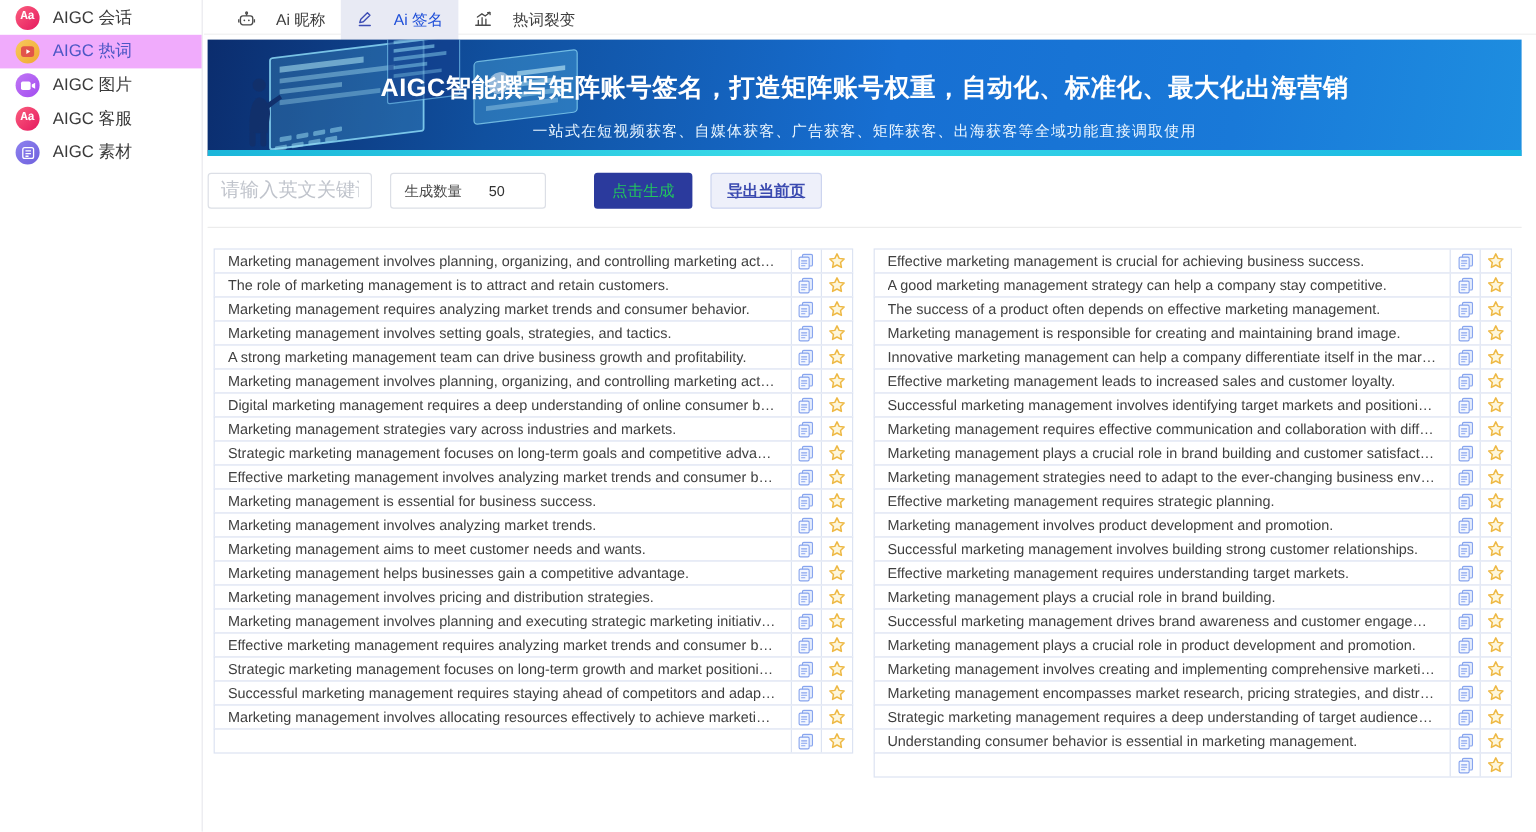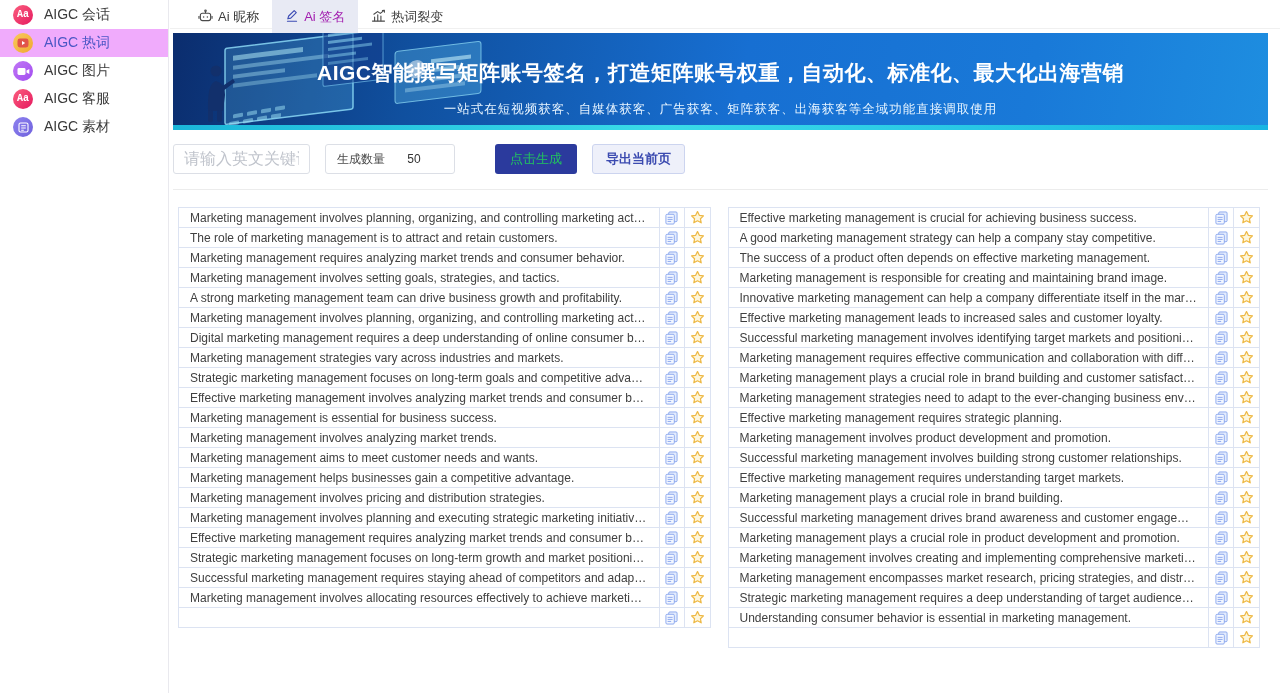--- a/index.html
+++ b/index.html
@@ -18,23 +18,23 @@
   .ic-pink i { font-style: normal; color: #fff; font-size: 10px; font-weight: 700; line-height: 1; }
   .ic-amber { background: linear-gradient(135deg, #f8c95c, #f0a832); }
   .ic-purple{ background: linear-gradient(135deg, #c177f5, #a24cf0); }
   .ic-indigo{ background: linear-gradient(135deg, #8e82ef, #6f61dd); }
 
   
   .main { margin-left: 170px; }
 
   .tabbar { height: 29px; display: flex; align-items: stretch; padding-left: 15px;
             border-bottom: 1px solid #f0f0f0; background: #fff; }
-  .tab { display: flex; align-items: center; gap: 5px; padding: 17px 13px;
+  .tab { display: flex; align-items: center; gap: 17px; padding: 17px 13px;
          font-size: 13px; color: #3d3d3d; cursor: pointer; white-space: nowrap; }
-  .tab.selected { background: #e8eaf4; color: #a21caf; }
+  .tab.selected { background: #e8eaf4; color: #1d4ed8; }
 
   
   .banner { position: relative; margin: 4px 12px 0 3px; height: 97px; overflow: hidden;
             background: linear-gradient(100deg, #0b2d6e 0%, #10509f 22%, #176fd2 52%, #1979d8 78%, #1e8ee0 100%); }
   .banner::after { content: ""; position: absolute; left: 0; right: 0; bottom: 0; height: 5px;
             background: linear-gradient(90deg, #1bb6da, #3adbe8 45%, #17b4e2); }
   .banner-art { position: absolute; left: 0; top: 0; }
   .banner-title { position: relative; text-align: center; color: #fff; font-size: 21px;
             font-weight: 700; margin-top: 26px; letter-spacing: .5px; }
   .banner-sub { position: relative; text-align: center; color: #e8f5ff; font-size: 12.5px;
@@ -46,21 +46,21 @@
               font-size: 16px; color: #333; outline: none; }
   .kw-input::placeholder { color: #c0c4cc; }
   .count-box { width: 130px; border: 1px solid #dcdfe6; border-radius: 3px;
                display: flex; align-items: center; padding: 0 11px; }
   .count-label { font-size: 12px; color: #4a4a4a; white-space: nowrap; }
   .count-input { border: none; outline: none; min-width: 0; flex: 1; text-align: center;
                  font-size: 12px; color: #333; }
   .btn-primary { background: #2b3a9d; color: #22c55e; border: none; border-radius: 3px;
                  padding: 0 15px; font-size: 13px; font-weight: 400; cursor: pointer; margin-left: 25px; }
   .btn-secondary { background: #eef0fa; color: #3b4ab0; border: 1px solid #ccd4ef;
-                 border-radius: 3px; padding: 0 13px; font-size: 13px; font-weight: 700; cursor: pointer; }
+                 border-radius: 3px; padding: 0 13px; font-size: 13px; font-weight: 700; cursor: pointer; text-decoration: underline; }
 
   .divider { border-bottom: 1px solid #ececec; margin: 15px 12px 0 3px; }
 
   
   .lists { display: flex; gap: 17px; margin: 17px 20px 0 8px; align-items: flex-start; }
   .col { flex: 1; min-width: 0; }
   .lrow { display: flex; align-items: stretch; height: 21px; background: #fff;
           border: 1px solid #dce3f2; margin-top: -1px; }
   .lrow:first-child { margin-top: 0; }
   .cell-text { flex: 1; min-width: 0; display: flex; align-items: center; padding: 0 11px;

